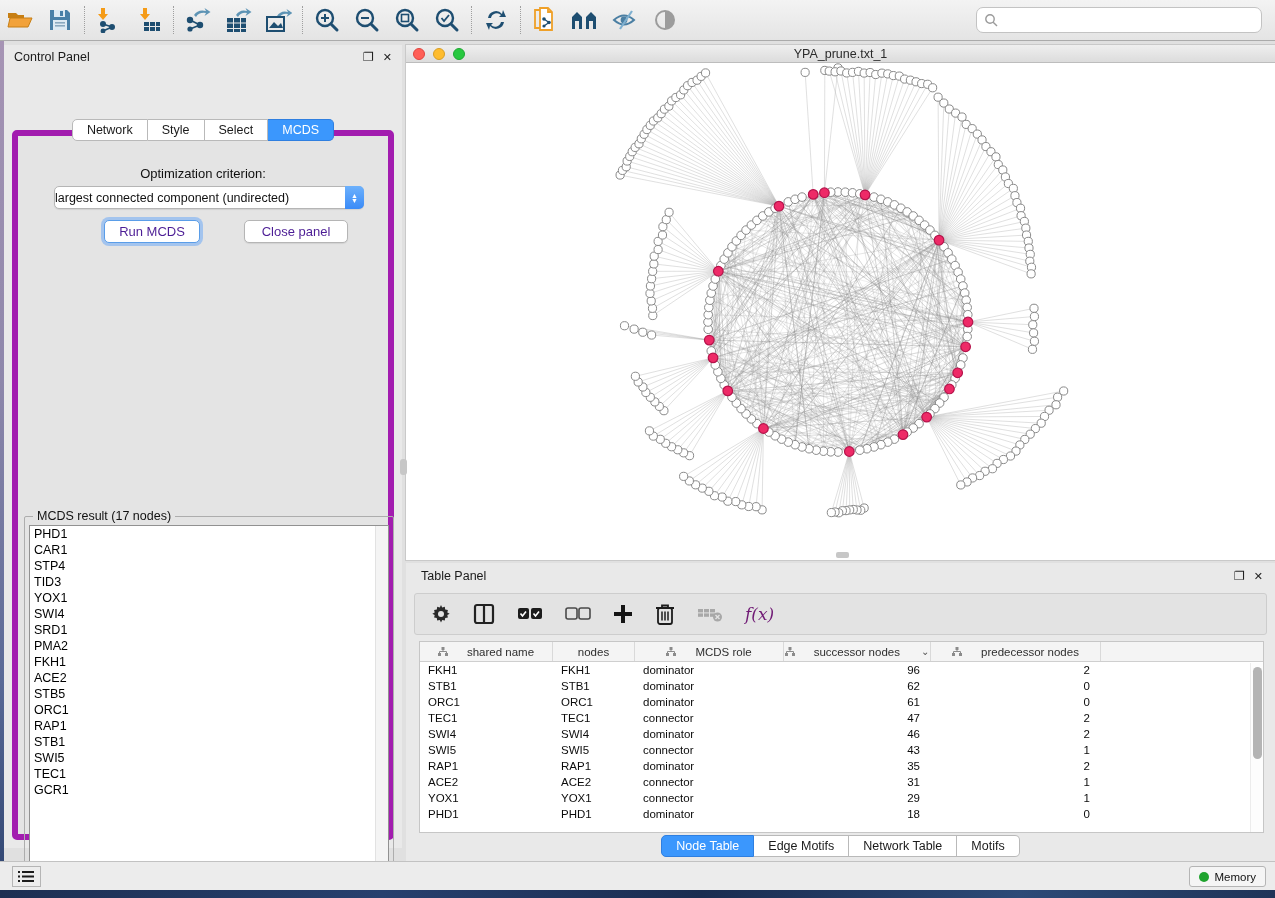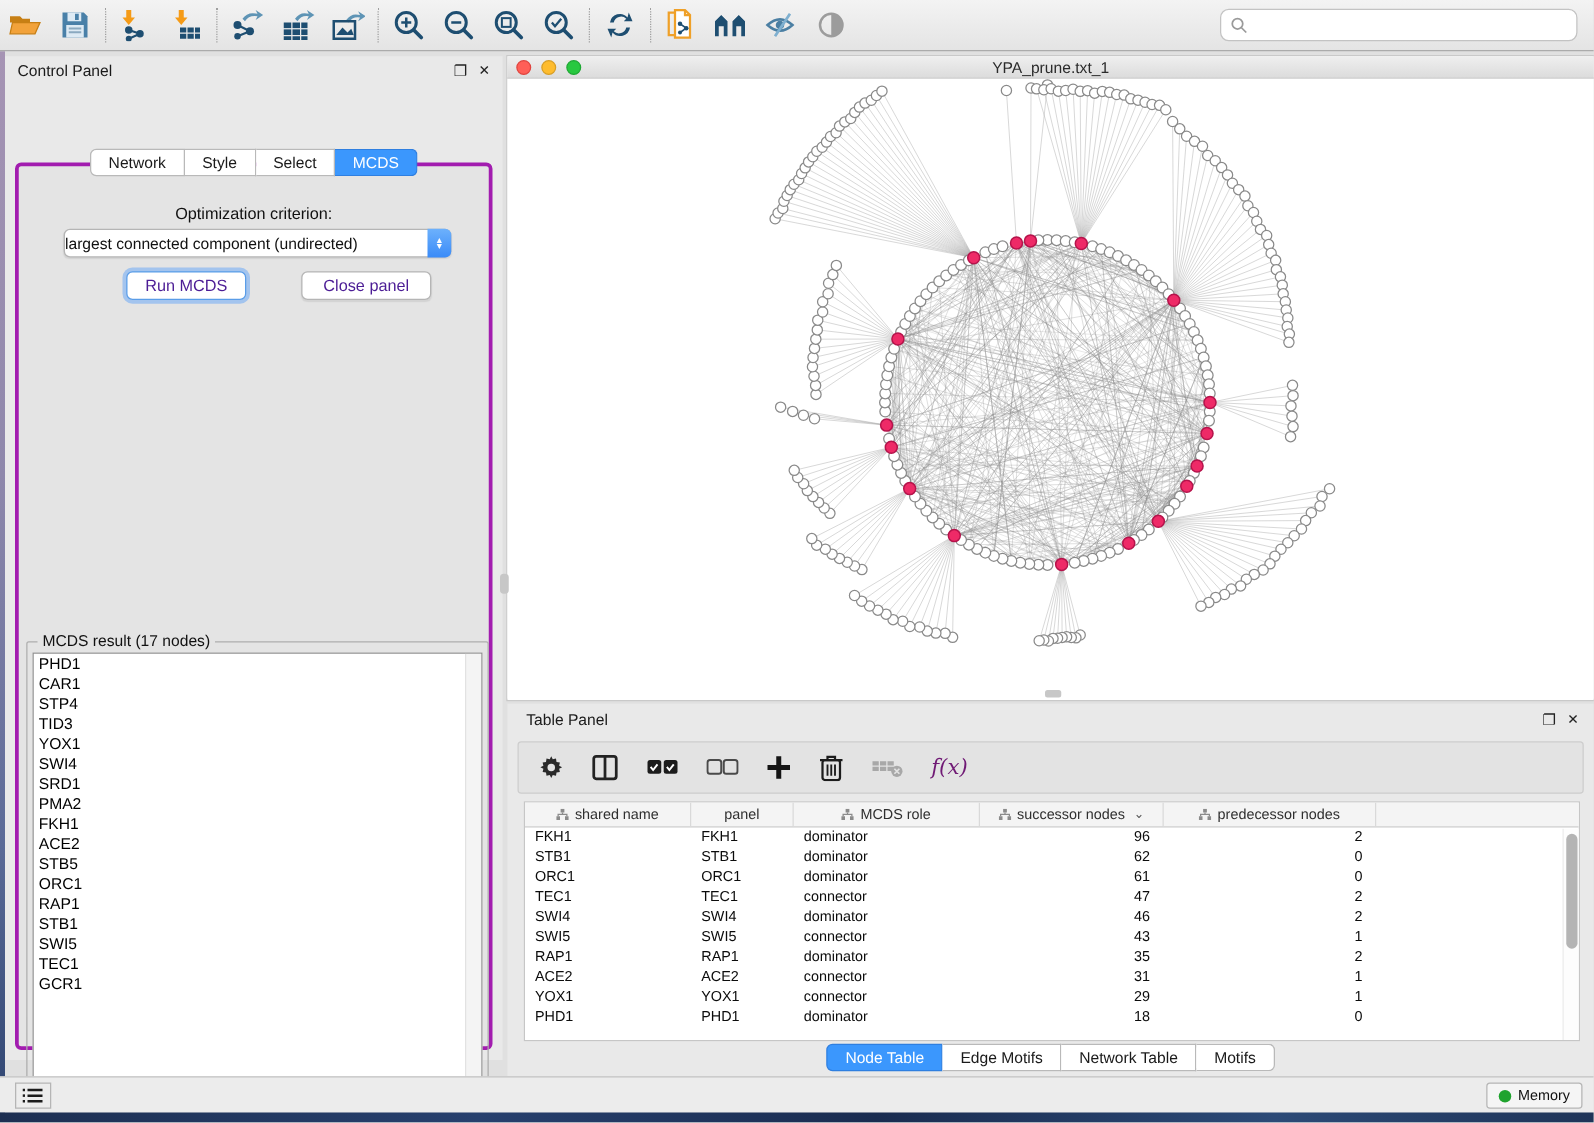--- a/index.html
+++ b/index.html
@@ -17,21 +17,21 @@
   .search-wrap { position:absolute; right:13px; top:7px; width:286px; height:26px; background:#fff; border:1px solid #c3c3c3; border-radius:7px; display:flex; align-items:center; padding-left:7px; }
   .search-wrap input { border:none; outline:none; flex:1; font-size:12px; font-family:inherit; background:transparent; }
 
   
   .control-panel { position:absolute; left:4px; top:45px; width:398px; height:803px; background:#e9e9e9; z-index:2; }
   .cp-header { height:24px; display:flex; align-items:center; padding:0 10px; }
   .cp-title { font-size:12.5px; color:#1a1a1a; }
   .win-icons { margin-left:auto; display:flex; gap:9px; align-items:center; }
   .win-icon { font-size:11px; color:#222; line-height:1; cursor:default; }
   .win-icon.float { font-size:12px; }
-  .cp-body { position:absolute; left:8px; top:85px; width:382px; height:710px; background:#e4e4e4; border:3px solid #a21caf; border-radius:5px; }
+  .cp-body { position:absolute; left:8px; top:85px; width:382px; height:710px; background:#e4e4e4; border:6px solid #a21caf; border-radius:5px; }
   .seg-tabs { position:absolute; left:0; right:0; top:74px; display:flex; justify-content:center; z-index:3; }
   .seg-tab { height:22px; padding:0 14px; background:#fff; border:1px solid #b9b9b9; border-left:none; font-size:12.5px; display:flex; align-items:center; color:#1a1a1a; cursor:default; }
   .seg-tab:first-child { border-left:1px solid #b9b9b9; border-radius:5px 0 0 5px; }
   .seg-tab:last-child { border-radius:0 5px 5px 0; }
   .seg-tab.selected { background:#3b97fd; border-color:#2f7fe0; color:#fff; }
   .opt-label { position:absolute; left:0; right:0; top:30px; text-align:center; font-size:13px; color:#111; }
   .criterion-select { position:absolute; left:36px; top:50px; width:310px; height:23px; background:#fff; border:1px solid #b5b5b5; border-radius:5px; display:flex; align-items:center; font-size:12.5px; color:#111; box-shadow:0 1px 1px rgba(0,0,0,.08); }
   .select-stepper { margin-left:auto; width:19px; height:23px; margin-right:-1px; background:linear-gradient(#6db1fc,#3a8bf8); border-radius:0 5px 5px 0; display:flex; flex-direction:column; align-items:center; justify-content:center; color:#fff; }
   .select-stepper span { font-size:7px; line-height:5px; }
   .mac-btn { position:absolute; top:84px; height:23px; background:#fff; border:1px solid #b5b5b5; border-radius:5px; font-size:13px; color:#4c1d95; display:flex; align-items:center; justify-content:center; cursor:default; box-shadow:0 1px 1px rgba(0,0,0,.08); }
@@ -58,21 +58,21 @@
 
   
   .table-panel { position:absolute; left:406px; top:563px; width:869px; height:298px; background:#e9e9e9; z-index:2; }
   .tp-header { height:26px; display:flex; align-items:center; padding:0 12px 0 15px; }
   .tp-title { font-size:12.5px; color:#1a1a1a; }
   .tp-toolbar { position:absolute; left:8px; top:30px; width:853px; height:42px; background:#e3e3e3; border:1px solid #cdcdcd; border-radius:3px; display:flex; align-items:center; padding-left:16px; gap:22px; }
   .tp-tool { display:flex; align-items:center; justify-content:center; height:28px; cursor:default; }
   .fx-label { font-family:"DejaVu Serif","Liberation Serif",serif; font-style:italic; font-size:17px; color:#701a75; }
   .tp-table { position:absolute; left:13px; top:78px; width:845px; height:192px; background:#fff; border:1px solid #c6c6c6; overflow:hidden; }
   .thead { display:flex; height:20px; background:#f4f4f4; border-bottom:1px solid #cfcfcf; }
-  .th { display:flex; align-items:center; justify-content:center; gap:5px; font-size:11.5px; color:#2f2f2f; border-right:1px solid #d9d9d9; position:relative; }
+  .th { display:flex; align-items:center; justify-content:center; gap:19px; font-size:11.5px; color:#2f2f2f; border-right:1px solid #d9d9d9; position:relative; }
   .th .sort { color:#555; font-size:10px; margin-left:2px; }
   .trow { display:flex; height:16px; align-items:center; }
   .td { font-size:11.5px; color:#0c0c0c; padding:0 8px; white-space:nowrap; overflow:hidden; }
   .td.num { text-align:right; padding-right:11px; }
   .tbl-scroll { position:absolute; top:21px; right:0; bottom:0; width:13px; background:#fdfdfd; border-left:1px solid #ececec; }
   .tbl-thumb { position:absolute; top:4px; left:2px; width:9px; height:92px; background:#b4b4b4; border-radius:5px; }
   .tp-tabs { position:absolute; left:0; right:0; top:272px; display:flex; justify-content:center; }
 
   
   .statusbar { position:absolute; left:0; top:861px; width:1275px; height:29px; background:#ececec; border-top:1px solid #c2c2c2; z-index:4; }
@@ -1309,21 +1309,21 @@
         <div class="th" style="width: 133px;">
           <svg width="10" height="9" viewBox="0 0 10 9">
             <rect x="3.5" y="0" width="3" height="3" fill="#8b8b8b"></rect>
             <rect x="0" y="6" width="3" height="3" fill="#8b8b8b"></rect>
             <rect x="7" y="6" width="3" height="3" fill="#8b8b8b"></rect>
             <path d="M5 3 V4.5 M1.5 6 V4.5 H8.5 V6" stroke="#8b8b8b" fill="none"></path>
           </svg>
           <span>shared name</span>
         </div>
         <div class="th" style="width: 82px;">
-          <span>panel</span>
+          <span>nodes</span>
         </div>
         <div class="th" style="width: 149px;">
           <svg width="10" height="9" viewBox="0 0 10 9">
             <rect x="3.5" y="0" width="3" height="3" fill="#8b8b8b"></rect>
             <rect x="0" y="6" width="3" height="3" fill="#8b8b8b"></rect>
             <rect x="7" y="6" width="3" height="3" fill="#8b8b8b"></rect>
             <path d="M5 3 V4.5 M1.5 6 V4.5 H8.5 V6" stroke="#8b8b8b" fill="none"></path>
           </svg>
           <span>MCDS role</span>
         </div>

